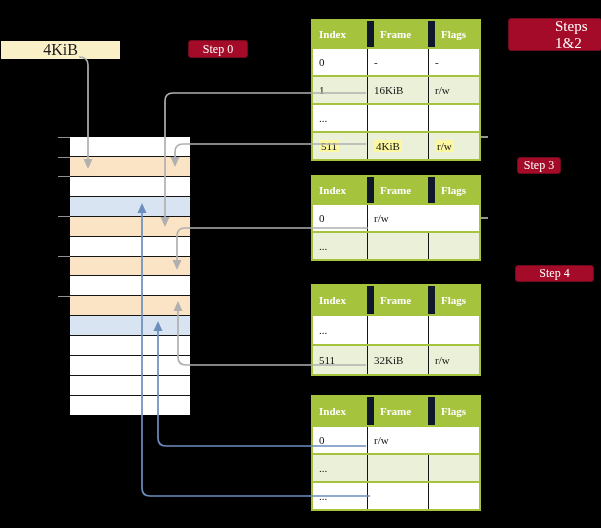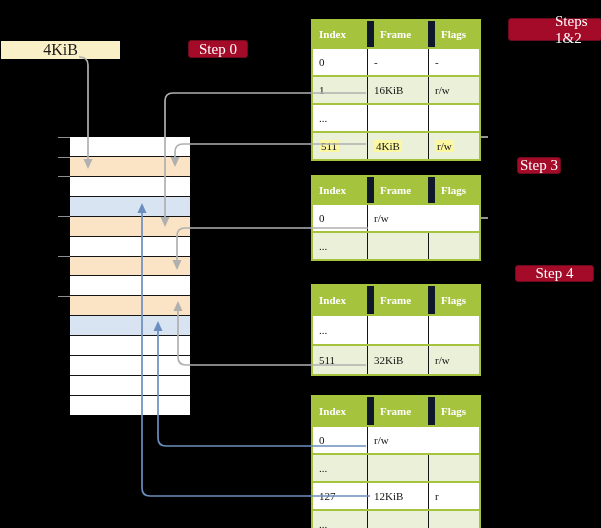--- a/index.html
+++ b/index.html
@@ -15,25 +15,25 @@
   }
   
   .pagebox{
     position:absolute;left:1px;top:41px;width:119px;height:18px;
     background:var(--cream);color:#1a1a1a;font-size:16px;
     display:flex;align-items:center;justify-content:center;
   }
   
   .badge{
     position:absolute;background:var(--badge-red);border:1px solid var(--badge-border);
-    border-radius:3px;color:#fff;font-size:15px;
+    border-radius:3px;color:#fff;font-size:12px;
     display:flex;align-items:center;justify-content:center;box-sizing:border-box;
   }
   .badge-step0{left:188px;top:40px;width:60px;height:18px;}
-  .badge-steps12{left:508px;top:18px;width:94px;height:23px;font-size:15px;padding-left:46px;}
+  .badge-steps12{left:508px;top:18px;width:94px;height:33px;font-size:15px;padding-left:46px;}
   .badge-step3{left:517px;top:157px;width:44px;height:17px;}
   .badge-step4{left:515px;top:265px;width:79px;height:17px;}
   
   .memcol{
     position:absolute;left:70px;top:137px;width:120px;height:278px;
     display:flex;flex-direction:column;
   }
   .m-row{flex:1;}
   .m-row + .m-row{border-top:1px solid #141414;}
   .m-white{background:#ffffff;}
@@ -176,25 +176,20 @@
     <div class="pt-row">
       <div class="pt-cell">0</div>
       <div class="pt-cell">r/w</div>
     </div>
     <div class="pt-row">
       <div class="pt-cell">...</div>
       <div class="pt-cell"></div>
       <div class="pt-cell"></div>
     </div>
     <div class="pt-row">
-      <div class="pt-cell">127</div>
-      <div class="pt-cell">12KiB</div>
-      <div class="pt-cell">r</div>
-    </div>
-    <div class="pt-row">
       <div class="pt-cell">...</div>
       <div class="pt-cell"></div>
       <div class="pt-cell"></div>
     </div>
   </div>
 
   <svg class="overlay" width="601" height="528" viewBox="0 0 601 528">
 
     <path class="c-gray" d="M79,57 Q88,57 88,65 V160"></path>
     <polygon class="h-gray" points="83.5,159 92.5,159 88,169"></polygon>

